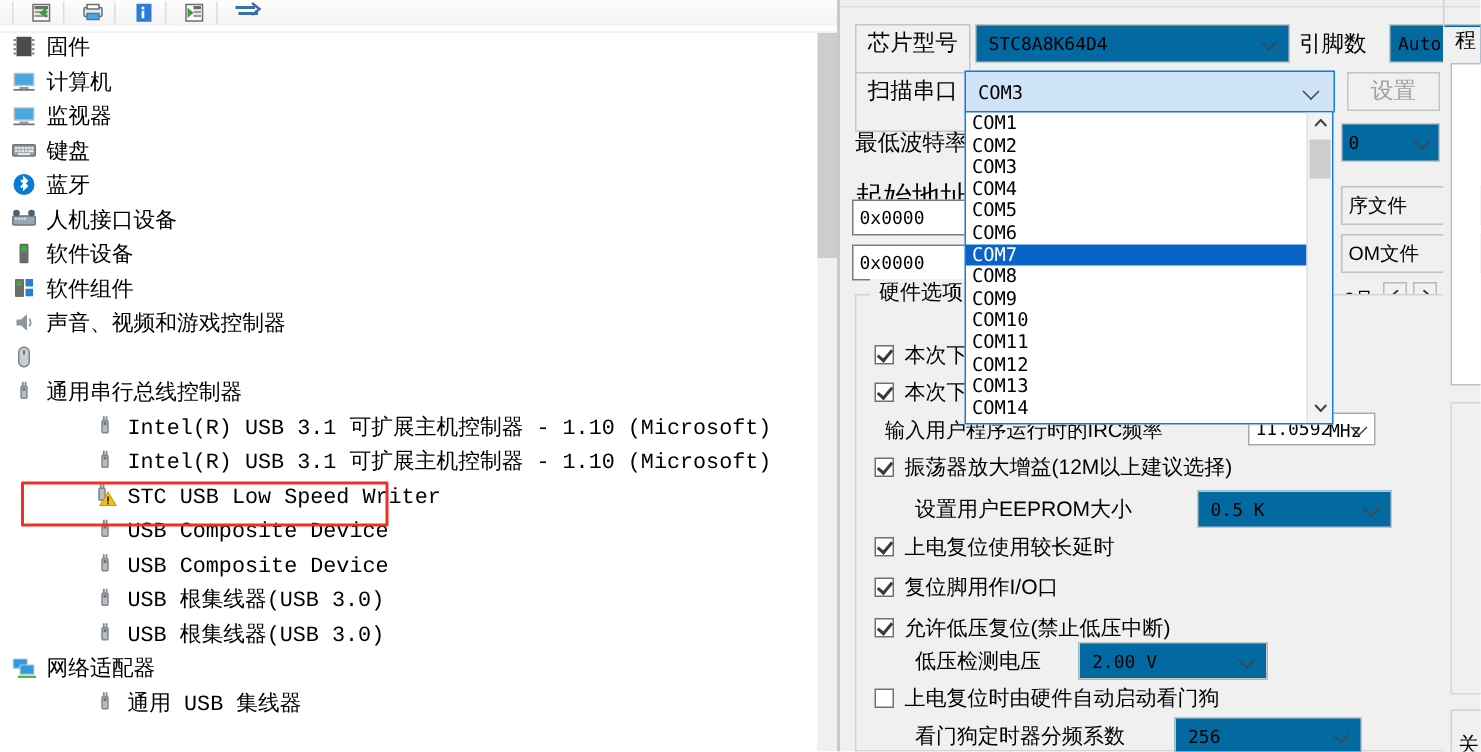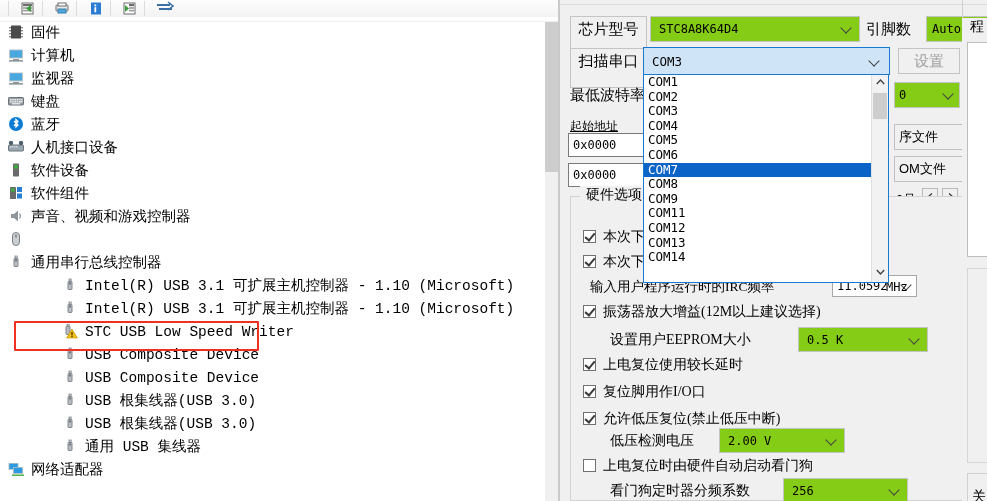--- a/index.html
+++ b/index.html
@@ -61,21 +61,21 @@
   }
   #stc-edge{position:absolute;left:0;top:0;width:2px;height:501px;background:#c9c9c9;}
   #stc-topline{position:absolute;left:2px;top:0;width:427px;height:4px;background:#f0f0f0;border-bottom:1px solid #dcdcdc;}
 
   .btnlike{
     position:absolute;background:#f0f0f0;border:1px solid #c4c4c4;
     box-sizing:border-box;text-align:center;color:#000;
     font-family:"Liberation Sans","DejaVu Sans",sans-serif;
   }
   .field{
-    position:absolute;background:#84cc16;border:1px solid #c4c4c4;
+    position:absolute;background:#0369a1;border:1px solid #c4c4c4;
     box-sizing:border-box;color:#000;
     font-family:"DejaVu Sans Mono","Liberation Mono",monospace;
   }
   .field .txt{position:absolute;left:8px;top:50%;transform:translateY(-50%);font-size:12px;}
   .chev{
     position:absolute;right:8px;top:50%;width:9px;height:9px;margin-top:-5px;
   }
   .chev:before{
     content:"";position:absolute;left:0;top:0;width:7px;height:7px;
     border-left:1.6px solid #444;border-bottom:1.6px solid #444;
@@ -92,21 +92,21 @@
 
   
   #grp-hw{
     position:absolute;left:12px;top:196px;width:405px;height:305px;
     border:1px solid #d3d3d3;box-sizing:border-box;background:#f0f0f0;
   }
   #grp-hw-title{
     position:absolute;left:22px;top:186px;background:#f0f0f0;padding:0 6px;
     font-family:"Liberation Sans","DejaVu Sans",sans-serif;font-size:14px;
   }
-  .chkrow{position:absolute;white-space:nowrap;font-family:Liberation Serif, serif;font-size:14px;}
+  .chkrow{position:absolute;white-space:nowrap;font-family:Liberation Sans, sans-serif;font-size:14px;}
   .cbox{
     display:inline-block;width:13px;height:13px;border:1px solid #707070;background:#fff;
     vertical-align:-2px;margin-right:7px;position:relative;box-sizing:border-box;
   }
   .cbox.on:after{
     content:"";position:absolute;left:3px;top:0px;width:4px;height:8px;
     border-right:2px solid #3a3a3a;border-bottom:2px solid #3a3a3a;transform:rotate(40deg);
   }
 
   
@@ -317,33 +317,33 @@
             <rect x="6.6" y="1.5" width="1.2" height="3" fill="#80878c"></rect>
             <rect x="8.4" y="1.5" width="1.2" height="3" fill="#80878c"></rect>
             <rect x="7" y="5.4" width="2" height="2" fill="#6d757b"></rect>
           </svg></span><span class="lbl">USB 根集线器(USB 3.0)</span></div>
       <div class="tree-row lvl2"><span class="ti"><svg width="16" height="16" viewBox="0 0 16 16">
             <rect x="6" y="4.5" width="4" height="8" rx="0.6" fill="#b7bdc2" stroke="#80878c"></rect>
             <rect x="6.6" y="1.5" width="1.2" height="3" fill="#80878c"></rect>
             <rect x="8.4" y="1.5" width="1.2" height="3" fill="#80878c"></rect>
             <rect x="7" y="5.4" width="2" height="2" fill="#6d757b"></rect>
           </svg></span><span class="lbl">USB 根集线器(USB 3.0)</span></div>
-      <div class="tree-row lvl2"><span class="ti"><svg width="16" height="16" viewBox="0 0 16 16">
-            <rect x="6" y="4.5" width="4" height="8" rx="0.6" fill="#b7bdc2" stroke="#80878c"></rect>
-            <rect x="6.6" y="1.5" width="1.2" height="3" fill="#80878c"></rect>
-            <rect x="8.4" y="1.5" width="1.2" height="3" fill="#80878c"></rect>
-            <rect x="7" y="5.4" width="2" height="2" fill="#6d757b"></rect>
-          </svg></span><span class="lbl">通用 USB 集线器</span></div>
       <div class="tree-row lvl1"><span class="ti"><svg width="16" height="16" viewBox="0 0 16 16">
             <rect x="0.5" y="2" width="10" height="7" rx="0.6" fill="#bfc4c8"></rect>
             <rect x="1.3" y="2.7" width="8.4" height="5.3" fill="#2b9ae0"></rect>
             <rect x="5" y="6" width="10" height="7" rx="0.6" fill="#bfc4c8"></rect>
             <rect x="5.8" y="6.7" width="8.4" height="5.3" fill="#2b9ae0"></rect>
             <rect x="4" y="13.5" width="12" height="1.4" fill="#3fae3f"></rect>
           </svg></span><span class="lbl">网络适配器</span></div>
+      <div class="tree-row lvl2"><span class="ti"><svg width="16" height="16" viewBox="0 0 16 16">
+            <rect x="6" y="4.5" width="4" height="8" rx="0.6" fill="#b7bdc2" stroke="#80878c"></rect>
+            <rect x="6.6" y="1.5" width="1.2" height="3" fill="#80878c"></rect>
+            <rect x="8.4" y="1.5" width="1.2" height="3" fill="#80878c"></rect>
+            <rect x="7" y="5.4" width="2" height="2" fill="#6d757b"></rect>
+          </svg></span><span class="lbl">通用 USB 集线器</span></div>
     </div>
   <div class="highlight-box"></div>
 
   <div id="dm-vline"></div>
   <div id="dm-scroll">
     <div class="thumb"></div>
   </div>
 </div>
 
 <div id="stc">
@@ -367,21 +367,21 @@
     <span class="chev" style="right:10px;top:14px;"></span>
   </div>
   <div class="btnlike" style="left:340px;top:48px;width:62px;height:26px;line-height:24px;font-size:15px;color:#a0a0a0;">设置</div>
 
   <div class="cnlabel" style="left:12px;top:86px;font-size:15px;">最低波特率</div>
   <div class="field" style="left:336px;top:82px;width:66px;height:26px;">
     <span class="txt" style="left:4px;">0</span>
     <span class="chev" style="right:6px;"></span>
   </div>
 
-  <div class="cnlabel" style="left:12px;top:118px;font-size:12px;text-decoration:underline;">起始地址</div>
+  <div class="cnlabel" style="left:12px;top:118px;font-size:19px;text-decoration:underline;">起始地址</div>
   <div class="whitefield" style="left:10px;top:133px;width:80px;height:24px;">
     <span class="txt">0x0000</span>
   </div>
   <div class="whitefield" style="left:10px;top:163px;width:80px;height:24px;">
     <span class="txt">0x0000</span>
   </div>
 
   <div class="cut-btn" style="left:336px;top:124px;width:94px;height:26px;line-height:24px;padding-left:4px;">序文件</div>
   <div class="cut-btn" style="left:336px;top:156px;width:94px;height:26px;line-height:24px;padding-left:4px;">OM文件</div>
   <div class="cnlabel" style="left:338px;top:191px;font-size:13px;">0号</div>
@@ -470,20 +470,21 @@
     <div id="combo-list">
         <div class="opt">COM1</div>
         <div class="opt">COM2</div>
         <div class="opt">COM3</div>
         <div class="opt">COM4</div>
         <div class="opt">COM5</div>
         <div class="opt">COM6</div>
         <div class="opt sel">COM7</div>
         <div class="opt">COM8</div>
         <div class="opt">COM9</div>
+        <div class="opt">COM10</div>
         <div class="opt">COM11</div>
         <div class="opt">COM12</div>
         <div class="opt">COM13</div>
         <div class="opt">COM14</div>
       </div>
     <div id="pop-scroll">
       <div class="arr" style="top:0;">
         <svg width="9" height="6" viewBox="0 0 9 6">
             <path d="M0.8 5 L4.5 1 L8.2 5" stroke="#444" stroke-width="1.4" fill="none"></path>
           </svg>

